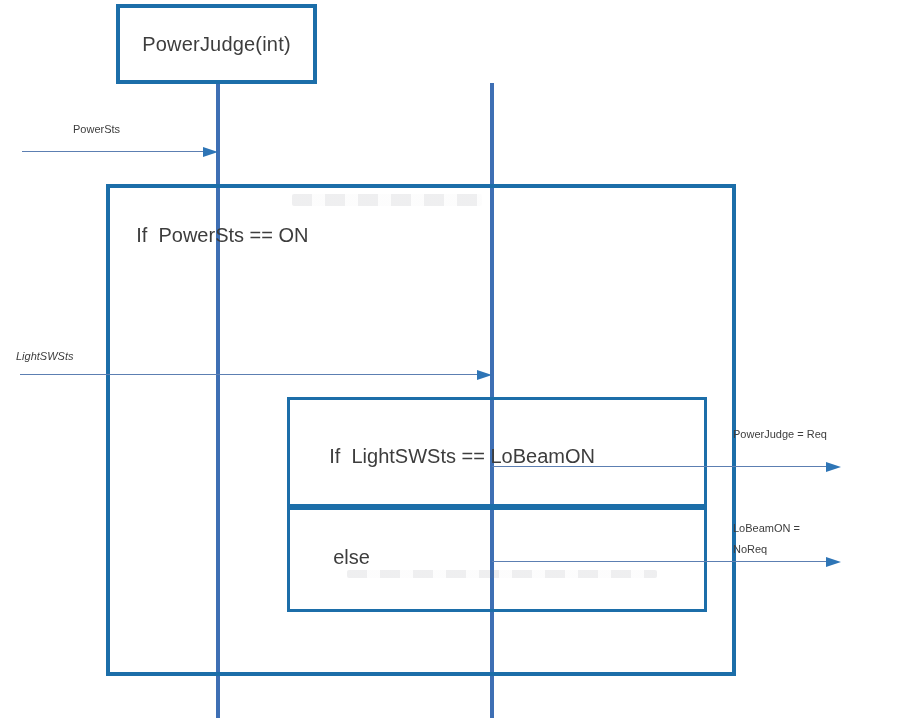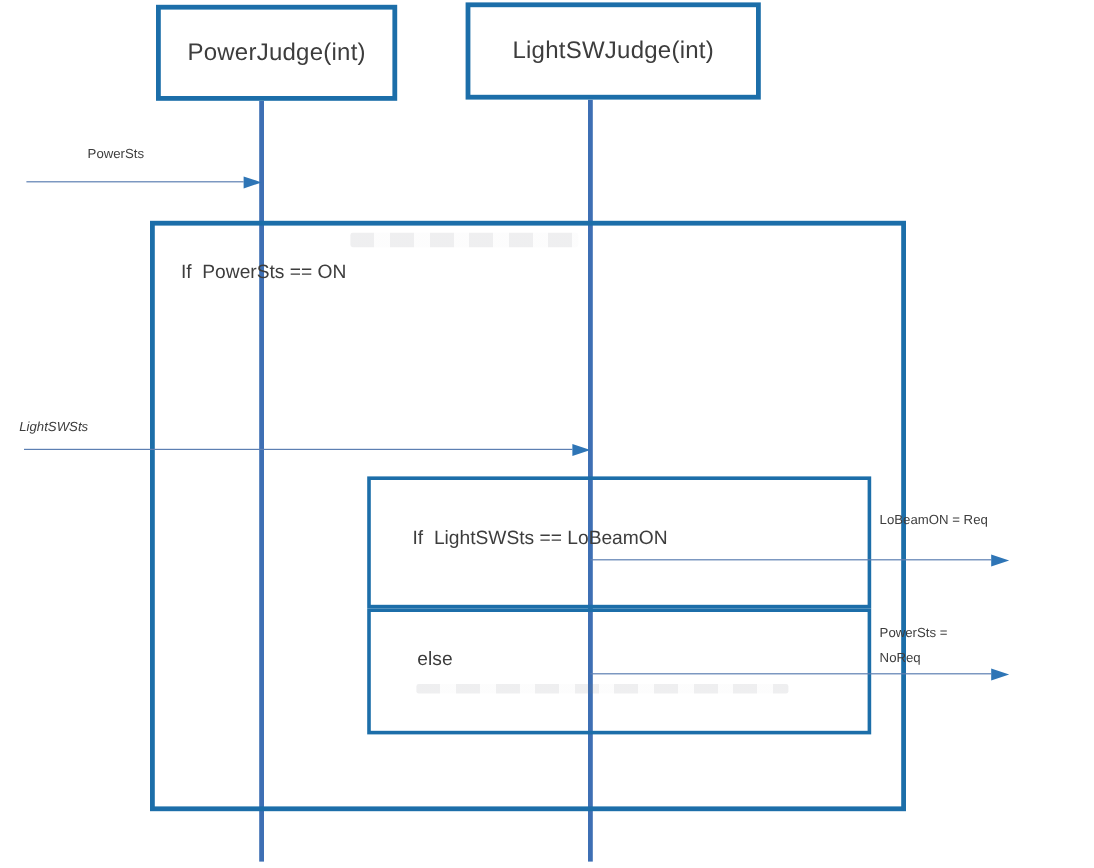--- a/index.html
+++ b/index.html
@@ -21,38 +21,36 @@
   .abs{position:absolute;}
 
   
   .actor-box{
     border:4px solid var(--frame);
     background:#ffffff;
     display:flex;align-items:center;justify-content:center;
     font-size:20px;color:var(--text);
     letter-spacing:0.2px;
     z-index:3;
-    margin-left:14px;
   }
   #actor-0{left:116px;top:4px;width:201px;height:80px;}
   #actor-1{left:374px;top:2px;width:246px;height:81px;}
 
   
   .lifeline{width:4px;background:var(--lifeline);z-index:1;}
   #lifeline-0{left:216px;top:84px;height:634px;}
   #lifeline-1{left:490px;top:83px;height:635px;}
 
   
   .fragment{
     border:4px solid var(--frame);
     background:transparent;
-    font-size:16px;color:var(--text);
+    font-size:20px;color:var(--text);
     white-space:pre-wrap;
     z-index:2;
-    margin-left:19px;
   }
   #frame-outer{left:106px;top:184px;width:630px;height:492px;padding:13px 0 0 4px;}
   #frame-if{left:287px;top:397px;width:420px;height:110px;border-width:3px;padding:22px 0 0 17px;}
   #frame-else{left:287px;top:507px;width:420px;height:105px;border-width:3px;padding:13px 0 0 21px;}
 
   
   .msg-label{
     font-size:11px;color:var(--text);
     white-space:pre-line;line-height:21px;
     z-index:4;
@@ -96,23 +94,20 @@
 <body>
 
 <div id="canvas">
 
   <div id="lifeline-0" class="abs lifeline"></div>
   <div id="lifeline-1" class="abs lifeline"></div>
 
   <div id="actor-0" class="abs actor-box">
     <span>PowerJudge(int)</span>
   </div>
-  <div id="actor-1" class="abs actor-box">
-    <span>LightSWJudge(int)</span>
-  </div>
 
   <div id="frame-outer" class="abs fragment">
     <span>If  PowerSts == ON</span>
   </div>
 
   <div id="frame-if" class="abs fragment">
     <span>If  LightSWSts == LoBeamON</span>
   </div>
   <div id="frame-else" class="abs fragment">
     <span>else</span>
@@ -122,22 +117,22 @@
   <div id="ghost-1" class="abs ghost"></div>
 
   <div id="msg-label-0" class="abs msg-label">PowerSts</div>
   <div id="msg-line-0" class="abs msg-line"></div>
   <div id="msg-head-0" class="abs msg-head"></div>
 
   <div id="msg-label-1" class="abs msg-label">LightSWSts</div>
   <div id="msg-line-1" class="abs msg-line"></div>
   <div id="msg-head-1" class="abs msg-head"></div>
 
-  <div id="msg-label-2" class="abs msg-label">LoBeamON = Req</div>
+  <div id="msg-label-2" class="abs msg-label">PowerJudge = Req</div>
   <div id="msg-line-2" class="abs msg-line"></div>
   <div id="msg-head-2" class="abs msg-head"></div>
 
-  <div id="msg-label-3" class="abs msg-label">PowerSts =
+  <div id="msg-label-3" class="abs msg-label">LoBeamON =
 NoReq</div>
   <div id="msg-line-3" class="abs msg-line"></div>
   <div id="msg-head-3" class="abs msg-head"></div>
 
 </div>
 
 </body></html>

